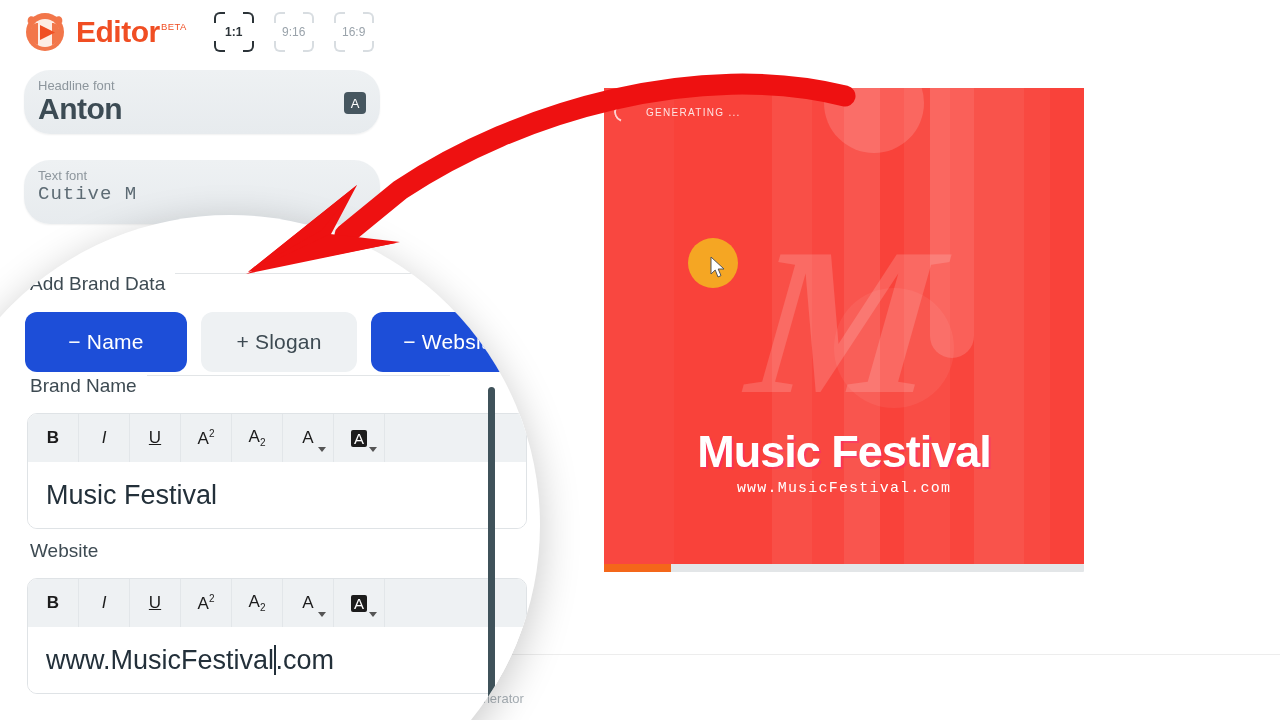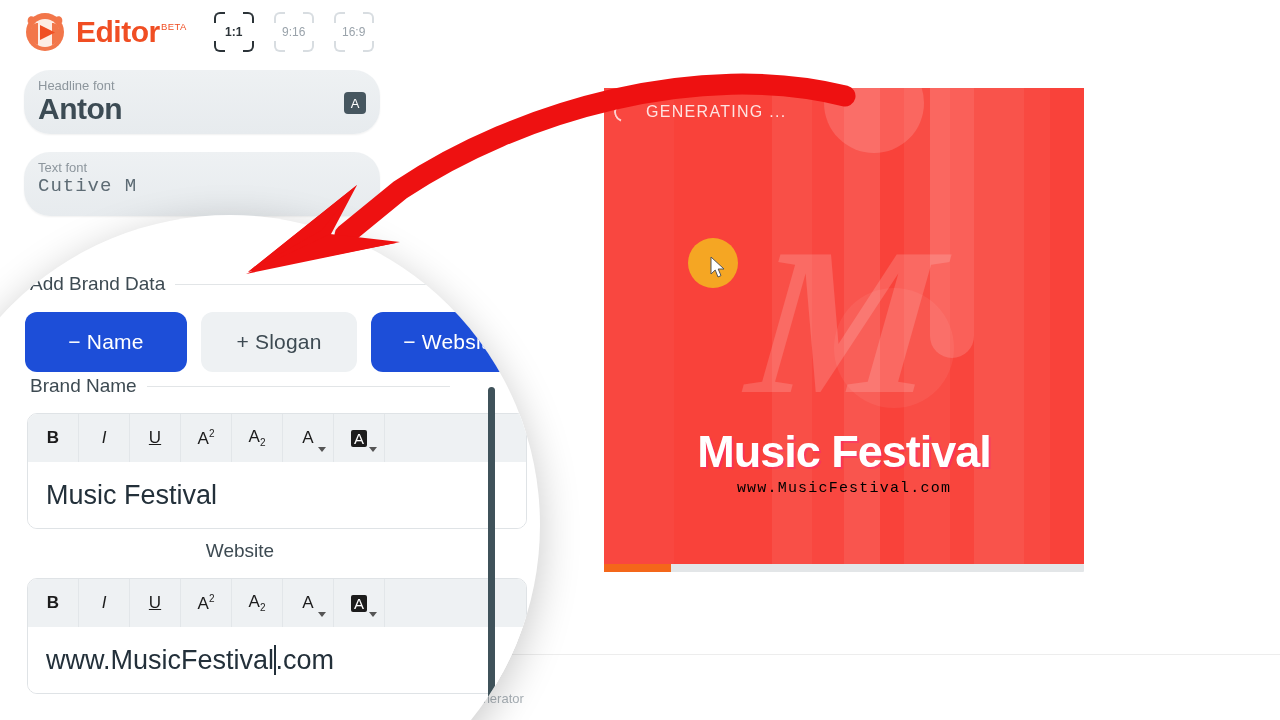--- a/index.html
+++ b/index.html
@@ -100,36 +100,36 @@
     position: absolute; left: 10px; top: 14px; display: flex; align-items: center; gap: 12px;
     z-index: 5;
   }
   .spinner {
     width: 20px; height: 20px; border-radius: 50%;
     border: 2.2px solid rgba(255,255,255,0.0);
     border-top-color: rgba(255,255,255,0.75);
     border-left-color: rgba(255,255,255,0.75);
     transform: rotate(-25deg);
   }
-  .gen-text { font-size: 16px; color: rgba(255,255,255,0.85); letter-spacing: 1.3px; }
+  .gen-text { font-size: 10px; color: rgba(255,255,255,0.85); letter-spacing: 1.3px; }
   .orange-dot {
     position: absolute; left: 84px; top: 150px; width: 50px; height: 50px;
     border-radius: 50%; background: #f5a623; z-index: 6;
   }
   .cursor-svg { position: absolute; left: 105px; top: 168px; z-index: 7; }
   .poster-title {
     position: absolute; left: 0; right: 0; top: 338px; text-align: center;
     font-size: 45px; font-weight: bold; color: #ffffff;
     font-family: "Liberation Sans", sans-serif; letter-spacing: -1px;
     text-shadow: 2px 2px 0 rgba(255,0,160,0.25);
     z-index: 5;
   }
   .poster-url {
     position: absolute; left: 0; right: 0; top: 392px; text-align: center;
-    font-family: "Liberation Mono", monospace; font-size: 15px; color: #000000;
+    font-family: "Liberation Mono", monospace; font-size: 15px; color: #ffffff;
     letter-spacing: 1.2px; z-index: 5;
   }
   .progress-track {
     position: absolute; left: 200px; top: 500px; width: 480px; height: 8px;
     background: #e3e6e8; border-radius: 1px;
   }
   .progress-fill { position: absolute; left: 0; top: 0; height: 8px; width: 14%; background: #f4671a; }
 
   
   .bottombar {
@@ -149,21 +149,21 @@
 
   
   .magnifier {
     position: absolute; left: -80px; top: 215px; width: 620px; height: 620px;
     border-radius: 50%; overflow: hidden; background: #ffffff;
     box-shadow: 0 10px 40px rgba(0,0,0,0.22);
     z-index: 10;
   }
   .mag-inner { position: absolute; inset: 0; }
 
-  .sec-label-row { display: flex; align-items: center; gap: 10px; }
+  .sec-label-row { display: flex; gap: 10px; }
   .sec-label { font-size: 19px; color: #3d4a52; white-space: nowrap; }
   .sec-rule { flex: 1; height: 1px; background: #e2e5e7; }
 
   .brand-btns { display: flex; gap: 14px; margin-top: 12px; }
   .brand-btn {
     height: 60px; border-radius: 12px; display: flex; align-items: center;
     justify-content: center; font-size: 21px; letter-spacing: 0.2px;
   }
   .brand-btn.dark { background: #1d4ed8; color: #ffffff; }
   .brand-btn.light { background: #eef1f3; color: #3d4a52; }
@@ -254,21 +254,21 @@
         </div>
       </div>
     </div>
 
     <div class="left-panel">
       <div class="font-row">
         <div class="cap">Headline font</div>
         <div class="val-anton">Anton</div>
         <div class="a-badge">A</div>
       </div>
-      <div class="font-row" style="margin-top:18px;">
+      <div class="font-row" style="margin-top:26px;">
         <div class="cap">Text font</div>
         <div class="val-mono">Cutive M</div>
       </div>
     </div>
 
     <div class="preview-area">
       <div class="poster">
         <div class="stripe" style="left:0px;width:70px;background:rgba(255,255,255,0.03);"></div>
         <div class="stripe" style="left:168px;width:40px;background:rgba(255,255,255,0.07);"></div>
         <div class="stripe" style="left:208px;width:32px;background:rgba(255,255,255,0.03);"></div>

